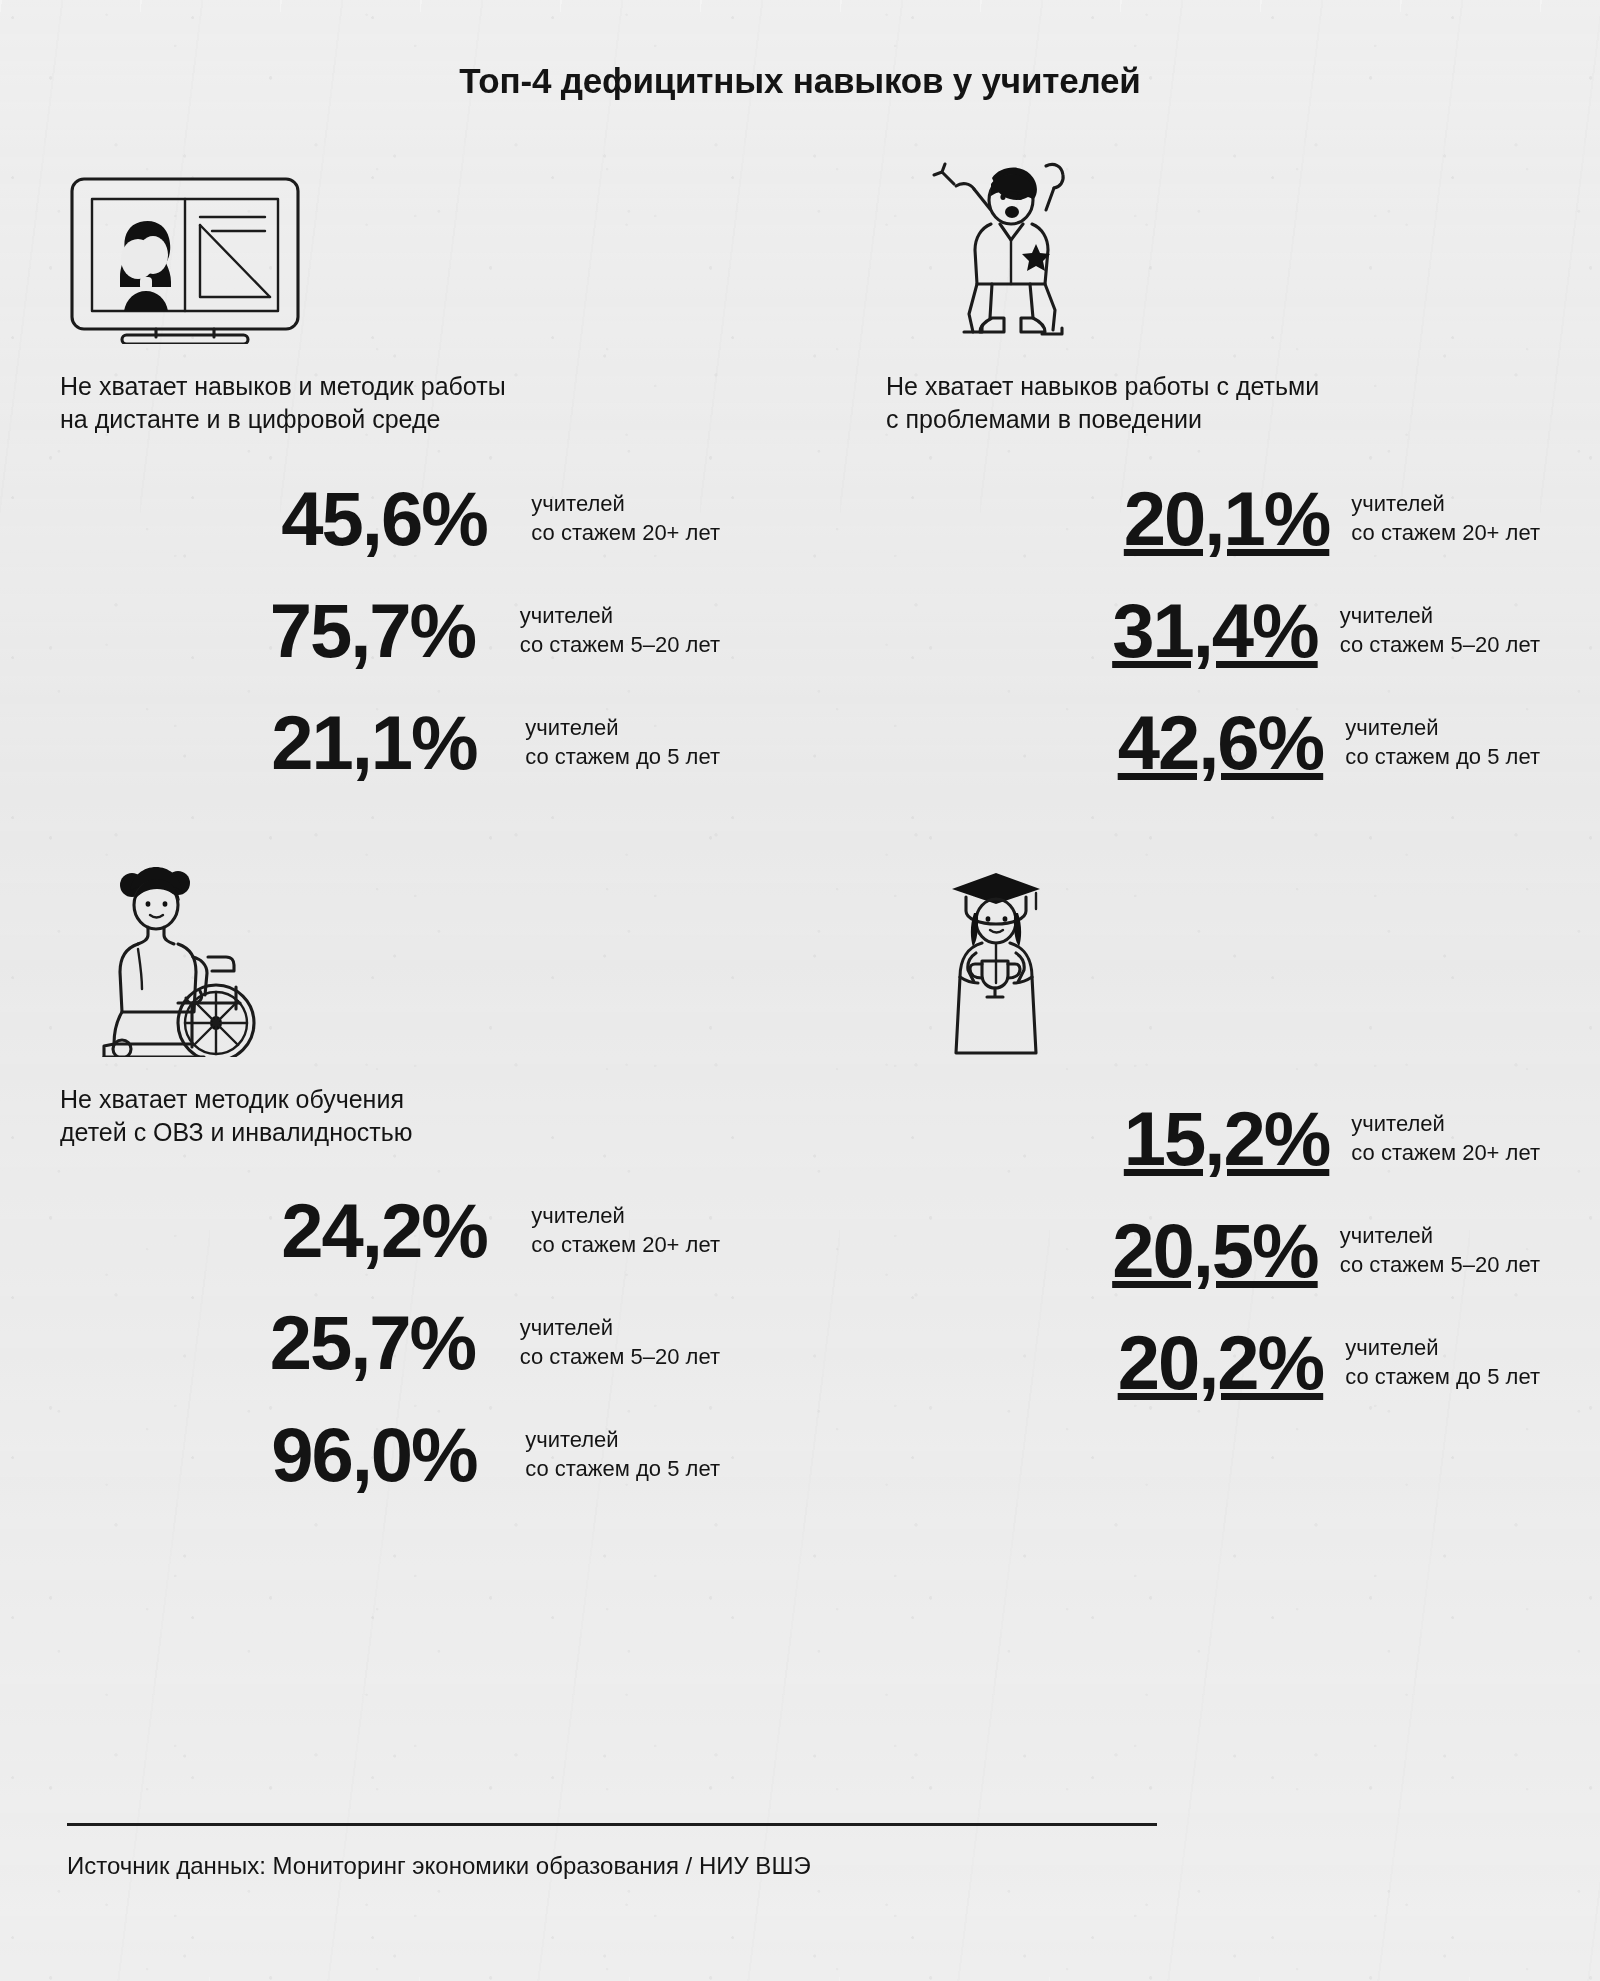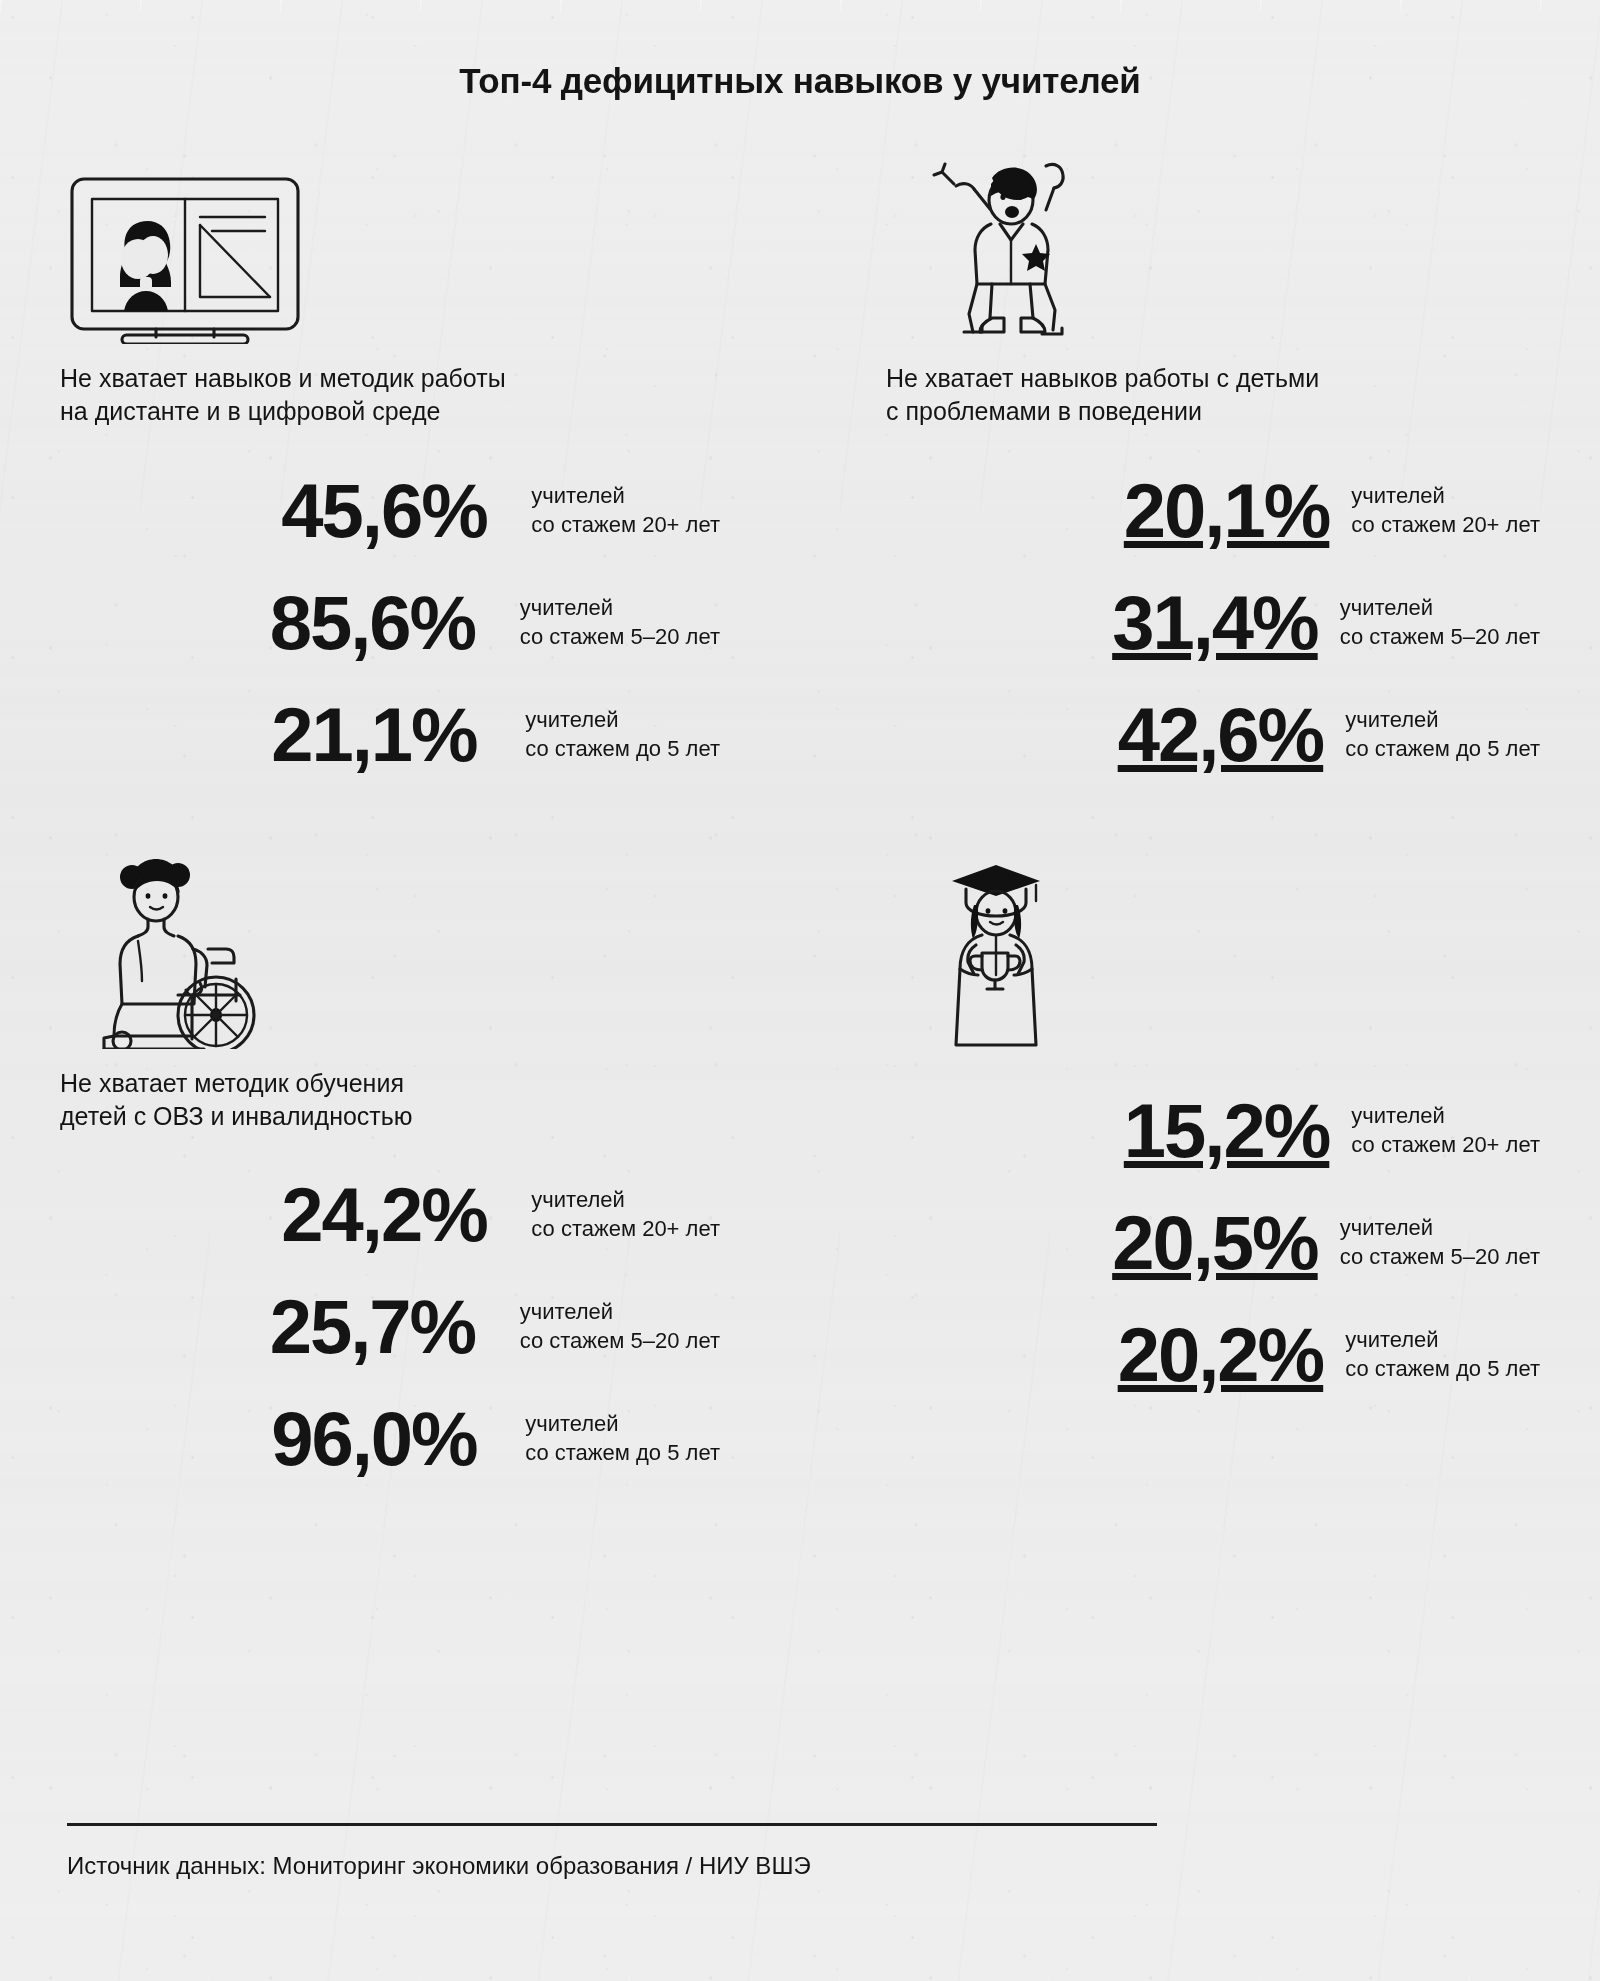--- a/index.html
+++ b/index.html
@@ -83,21 +83,21 @@
   .art {
     height: 200px;
     display: flex;
     align-items: flex-end;
   }
   .block.right .art { padding-left: 10px; }
 
   .heading {
     font-size: 25px;
     line-height: 1.33;
-    margin-top: 18px;
+    margin-top: 26px;
     white-space: pre-line;
   }
 
   .stats { margin-top: 26px; }
   .stat {
     display: flex;
     align-items: center;
     height: 112px;
     justify-content: flex-end;
   }
@@ -184,21 +184,21 @@
       </div>
       <p class="heading">Не хватает навыков и методик работы
 на дистанте и в цифровой среде</p>
       <div class="stats">
         <div class="stat">
           <span class="value">45,6%</span>
           <span class="caption">учителей
 со стажем 20+ лет</span>
         </div>
         <div class="stat">
-          <span class="value">85,6%</span>
+          <span class="value">75,7%</span>
           <span class="caption">учителей
 со стажем 5–20 лет</span>
         </div>
         <div class="stat">
           <span class="value">21,1%</span>
           <span class="caption">учителей
 со стажем до 5 лет</span>
         </div>
       </div>
     </section>

